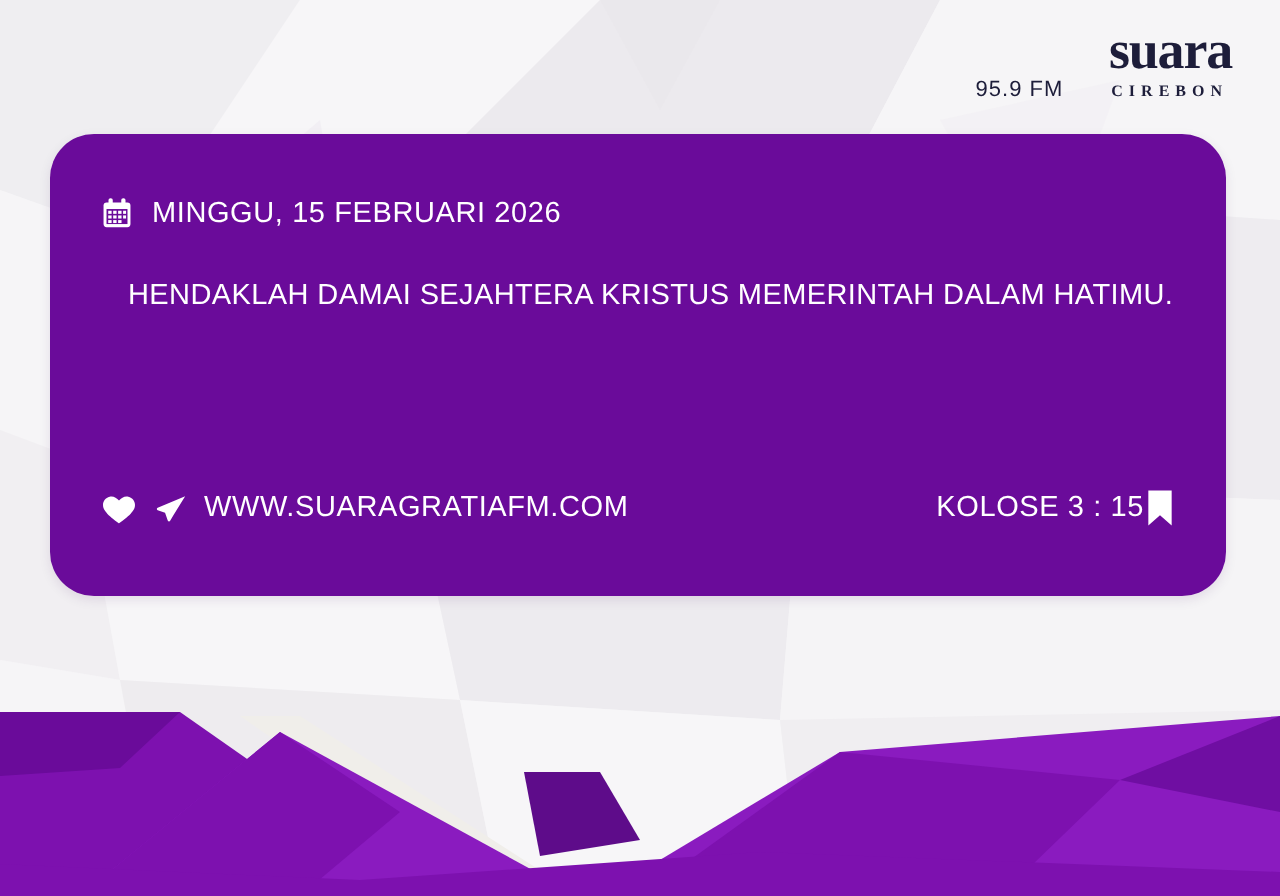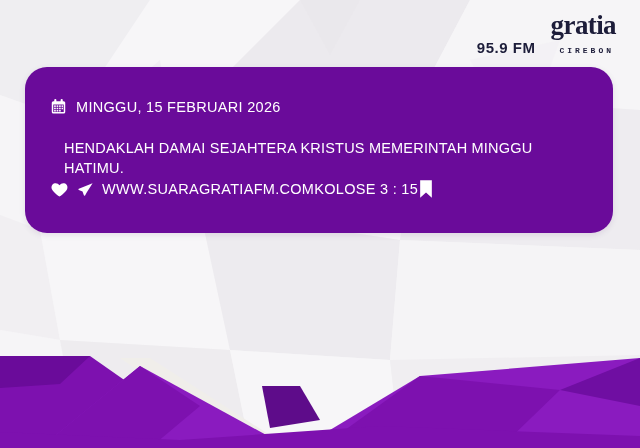--- a/index.html
+++ b/index.html
@@ -58,40 +58,40 @@
   .logo-sub-row {
     display: flex;
     align-items: baseline;
     justify-content: flex-end;
     gap: 24px;
     margin-top: 1px;
     margin-right: 2px;
   }
   .logo-freq {
     font-family: "Liberation Sans", sans-serif;
-    font-weight: 700;
-    font-size: 15px;
+    font-weight: 400;
+    font-size: 11px;
     letter-spacing: 0.5px;
     color: #1d1d3a;
   }
   .logo-city {
-    font-family: Liberation Mono, monospace;
+    font-family: Liberation Serif, serif;
     font-weight: 600;
     font-size: 8px;
     letter-spacing: 3px;
     color: #1d1d3a;
   }
 
   
   .card {
     position: absolute;
     left: 25px;
     top: 67px;
     width: 588px;
-    height: 166px;
+    height: 231px;
     background: #6a0b9a;
     border-radius: 22px;
     box-sizing: border-box;
     padding: 0;
     box-shadow: 0 2px 6px rgba(60, 10, 90, 0.10);
   }
 
   .date-row {
     position: absolute;
     left: 25px;
@@ -118,20 +118,21 @@
     line-height: 1.35;
   }
 
   .footer {
     position: absolute;
     left: 25px;
     right: 25px;
     bottom: 34px;
     display: flex;
     align-items: center;
+    justify-content: space-between;
   }
   .footer-left {
     display: flex;
     align-items: center;
     gap: 8px;
   }
   .site-text {
     color: #ffffff;
     font-size: 14.5px;
     letter-spacing: 0.3px;
@@ -186,21 +187,21 @@
     <polygon points="60,340 230,350 250,448 80,448" fill="#eeecef"></polygon>
     <polygon points="230,350 390,360 400,448 250,448" fill="#f7f6f8"></polygon>
     <polygon points="390,360 640,355 640,448 400,448" fill="#f0eef1"></polygon>
     <polygon points="300,0 360,0 330,55" fill="#e9e7eb" opacity="0.7"></polygon>
     <polygon points="90,120 160,60 175,150" fill="#f0eef2" opacity="0.8"></polygon>
     <polygon points="470,60 560,40 520,150" fill="#f2f0f4" opacity="0.8"></polygon>
   </svg>
 
   <div class="logo">
     <div class="logo-row">
-      <span class="logo-word">gratia</span>
+      <span class="logo-word">suara</span>
     </div>
     <div class="logo-sub-row">
       <span class="logo-freq">95.9 FM</span>
       <span class="logo-city">CIREBON</span>
     </div>
   </div>
 
   <div class="card">
 
     <div class="date-row">
@@ -221,21 +222,21 @@
             <rect x="16.3" y="13.7" width="2.1" height="2.2"></rect>
             <rect x="5.8" y="17" width="2.4" height="2.1"></rect>
             <rect x="9.3" y="17" width="2.4" height="2.1"></rect>
             <rect x="12.8" y="17" width="2.4" height="2.1"></rect>
           </g>
         </svg>
       </span>
       <span class="date-text">MINGGU, 15 FEBRUARI 2026</span>
     </div>
 
-    <div class="verse">HENDAKLAH DAMAI SEJAHTERA KRISTUS MEMERINTAH MINGGU HATIMU.</div>
+    <div class="verse">HENDAKLAH DAMAI SEJAHTERA KRISTUS MEMERINTAH DALAM HATIMU.</div>
 
     <div class="footer">
       <div class="footer-left">
         <span class="ic">
           <svg width="19" height="19" viewBox="0 0 24 24" aria-hidden="true">
             <path d="M12 21s-7.6-4.9-9.6-9.2C1 8.6 2.6 5 6.1 4.2c2.3-.5 4.4.6 5.9 2.5 1.5-1.9 3.6-3 5.9-2.5C21.4 5 23 8.6 21.6 11.8 19.6 16.1 12 21 12 21z" fill="#ffffff"></path>
           </svg>
         </span>
         <span class="ic">
           <svg width="17" height="17" viewBox="0 0 24 24" aria-hidden="true">

